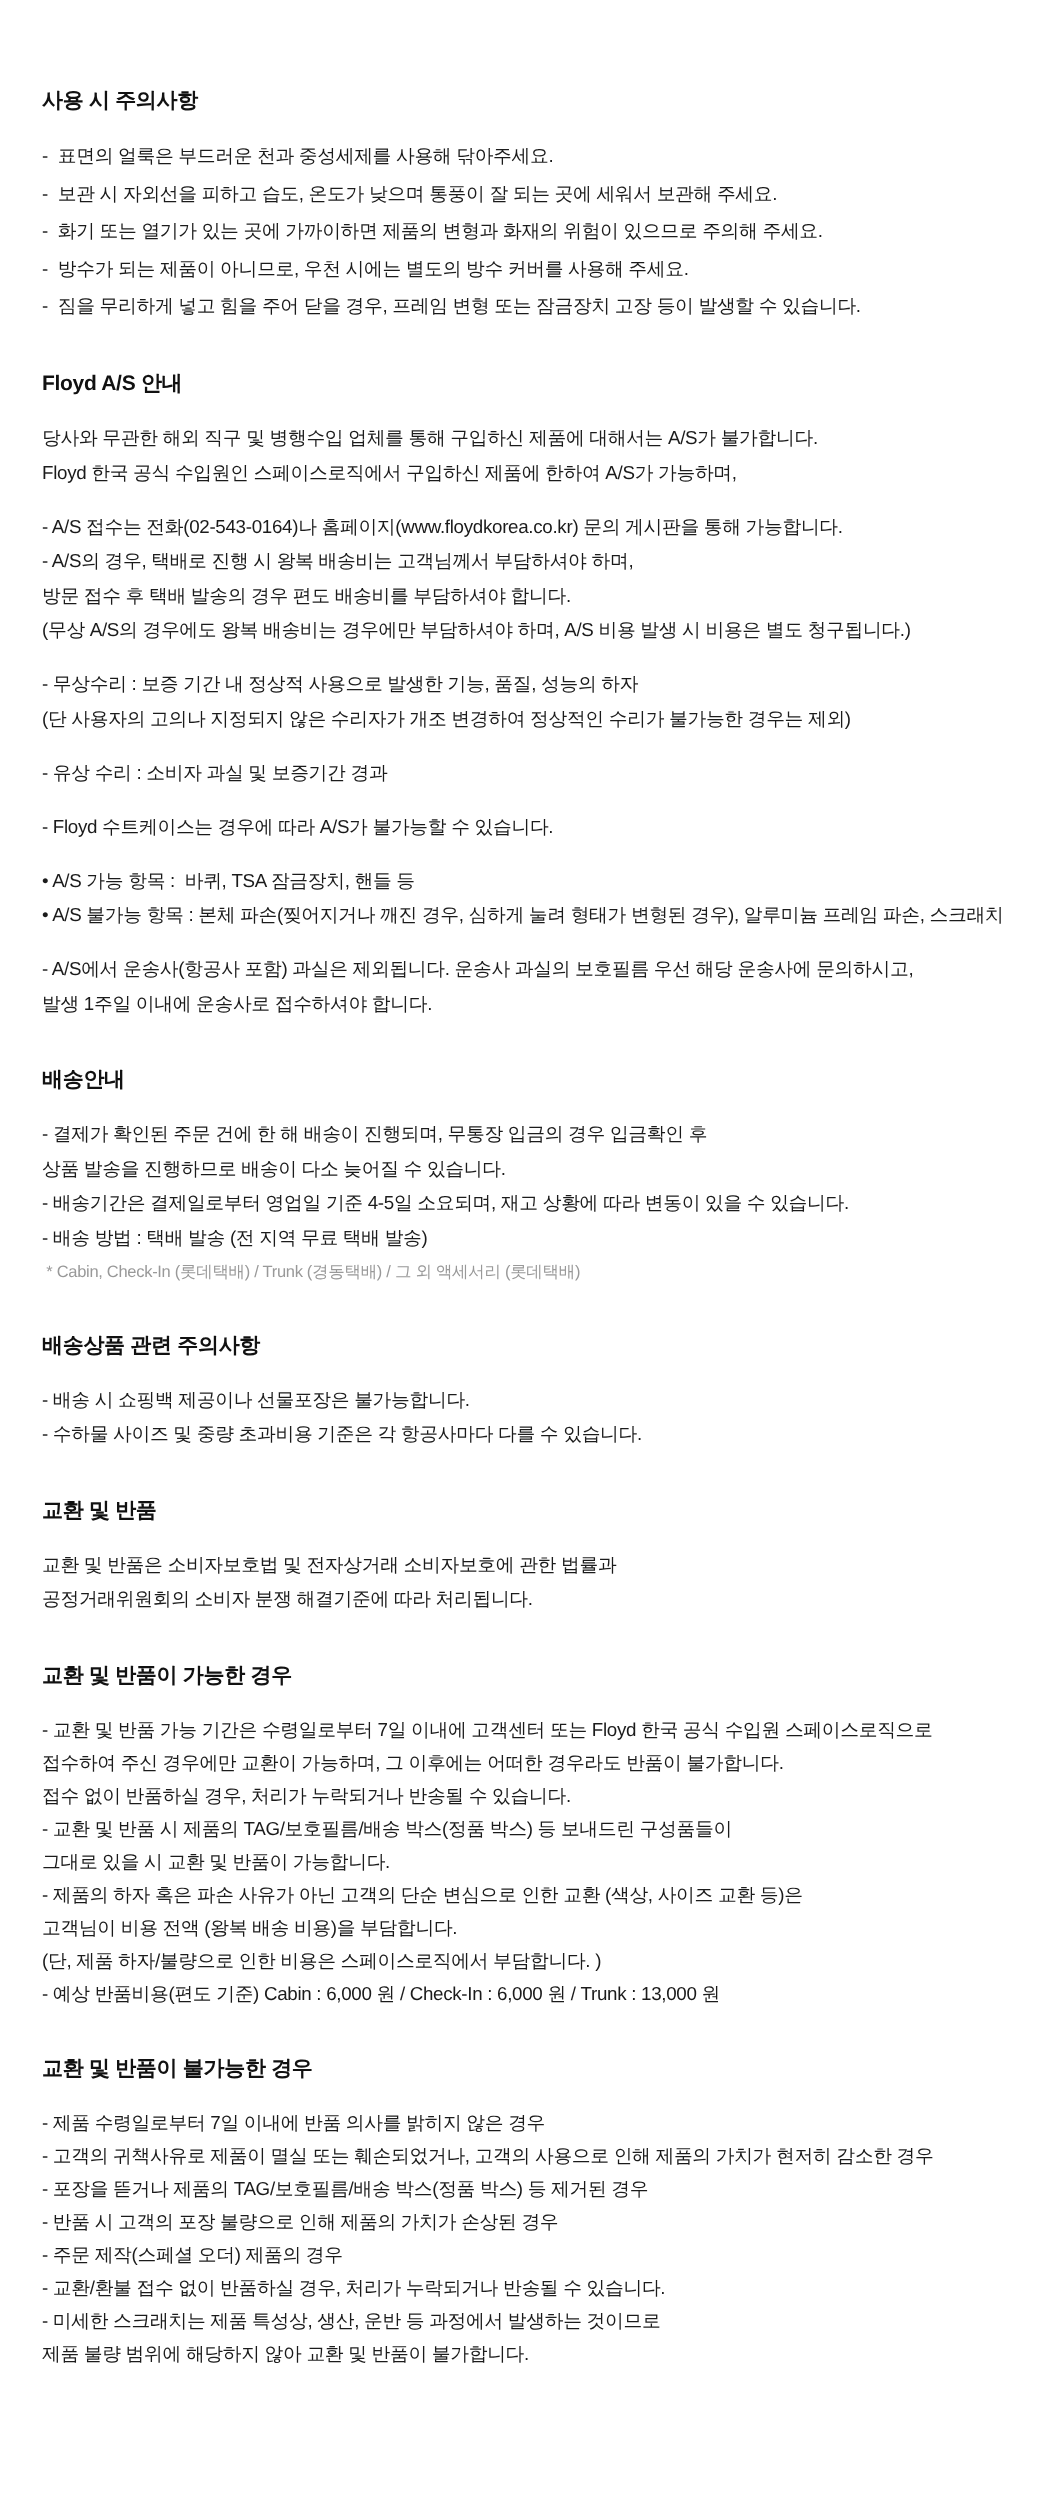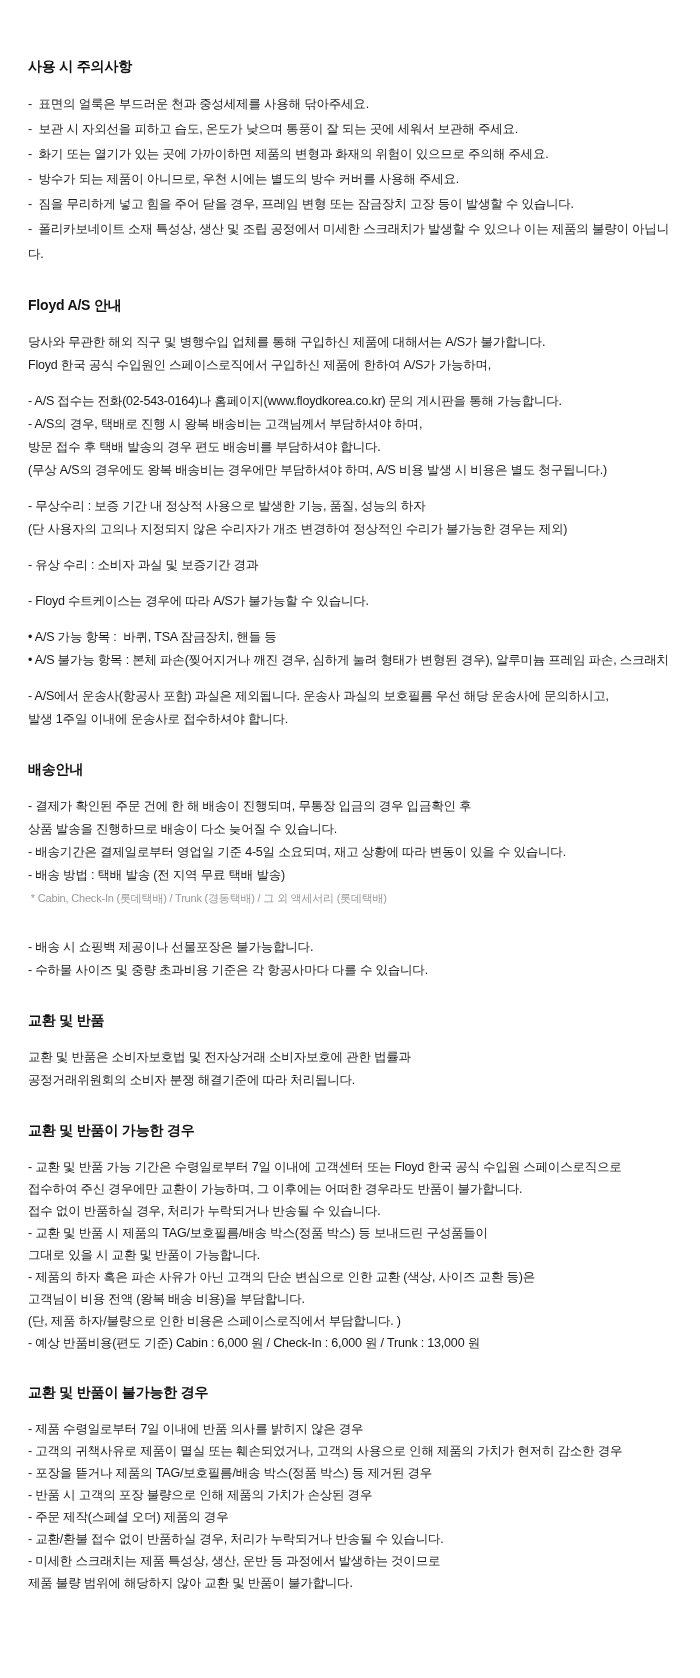--- a/index.html
+++ b/index.html
@@ -59,21 +59,20 @@
 
 <div id="doc">
     <section class="notice-section loose">
       <h2 class="section-title">사용 시 주의사항</h2>
       <div class="para">
         <div class="line">-  표면의 얼룩은 부드러운 천과 중성세제를 사용해 닦아주세요.</div>
         <div class="line">-  보관 시 자외선을 피하고 습도, 온도가 낮으며 통풍이 잘 되는 곳에 세워서 보관해 주세요.</div>
         <div class="line">-  화기 또는 열기가 있는 곳에 가까이하면 제품의 변형과 화재의 위험이 있으므로 주의해 주세요.</div>
         <div class="line">-  방수가 되는 제품이 아니므로, 우천 시에는 별도의 방수 커버를 사용해 주세요.</div>
         <div class="line">-  짐을 무리하게 넣고 힘을 주어 닫을 경우, 프레임 변형 또는 잠금장치 고장 등이 발생할 수 있습니다.</div>
-        <div class="line">-  폴리카보네이트 소재 특성상, 생산 및 조립 공정에서 미세한 스크래치가 발생할 수 있으나 이는 제품의 불량이 아닙니다.</div>
       </div>
     </section>
     <section class="notice-section">
       <h2 class="section-title">Floyd A/S 안내</h2>
       <div class="para">
         <div class="line">당사와 무관한 해외 직구 및 병행수입 업체를 통해 구입하신 제품에 대해서는 A/S가 불가합니다.</div>
         <div class="line">Floyd 한국 공식 수입원인 스페이스로직에서 구입하신 제품에 한하여 A/S가 가능하며,</div>
       </div>
       <div class="para">
         <div class="line">- A/S 접수는 전화(02-543-0164)나 홈페이지(www.floydkorea.co.kr) 문의 게시판을 통해 가능합니다.</div>
@@ -104,20 +103,21 @@
       <h2 class="section-title">배송안내</h2>
       <div class="para">
         <div class="line">- 결제가 확인된 주문 건에 한 해 배송이 진행되며, 무통장 입금의 경우 입금확인 후</div>
         <div class="line">상품 발송을 진행하므로 배송이 다소 늦어질 수 있습니다.</div>
         <div class="line">- 배송기간은 결제일로부터 영업일 기준 4-5일 소요되며, 재고 상황에 따라 변동이 있을 수 있습니다.</div>
         <div class="line">- 배송 방법 : 택배 발송 (전 지역 무료 택배 발송)</div>
       </div>
       <div class="note"> * Cabin, Check-In (롯데택배) / Trunk (경동택배) / 그 외 액세서리 (롯데택배)</div>
     </section>
     <section class="notice-section">
+      <h2 class="section-title">배송상품 관련 주의사항</h2>
       <div class="para">
         <div class="line">- 배송 시 쇼핑백 제공이나 선물포장은 불가능합니다.</div>
         <div class="line">- 수하물 사이즈 및 중량 초과비용 기준은 각 항공사마다 다를 수 있습니다.</div>
       </div>
     </section>
     <section class="notice-section">
       <h2 class="section-title">교환 및 반품</h2>
       <div class="para">
         <div class="line">교환 및 반품은 소비자보호법 및 전자상거래 소비자보호에 관한 법률과</div>
         <div class="line">공정거래위원회의 소비자 분쟁 해결기준에 따라 처리됩니다.</div>

